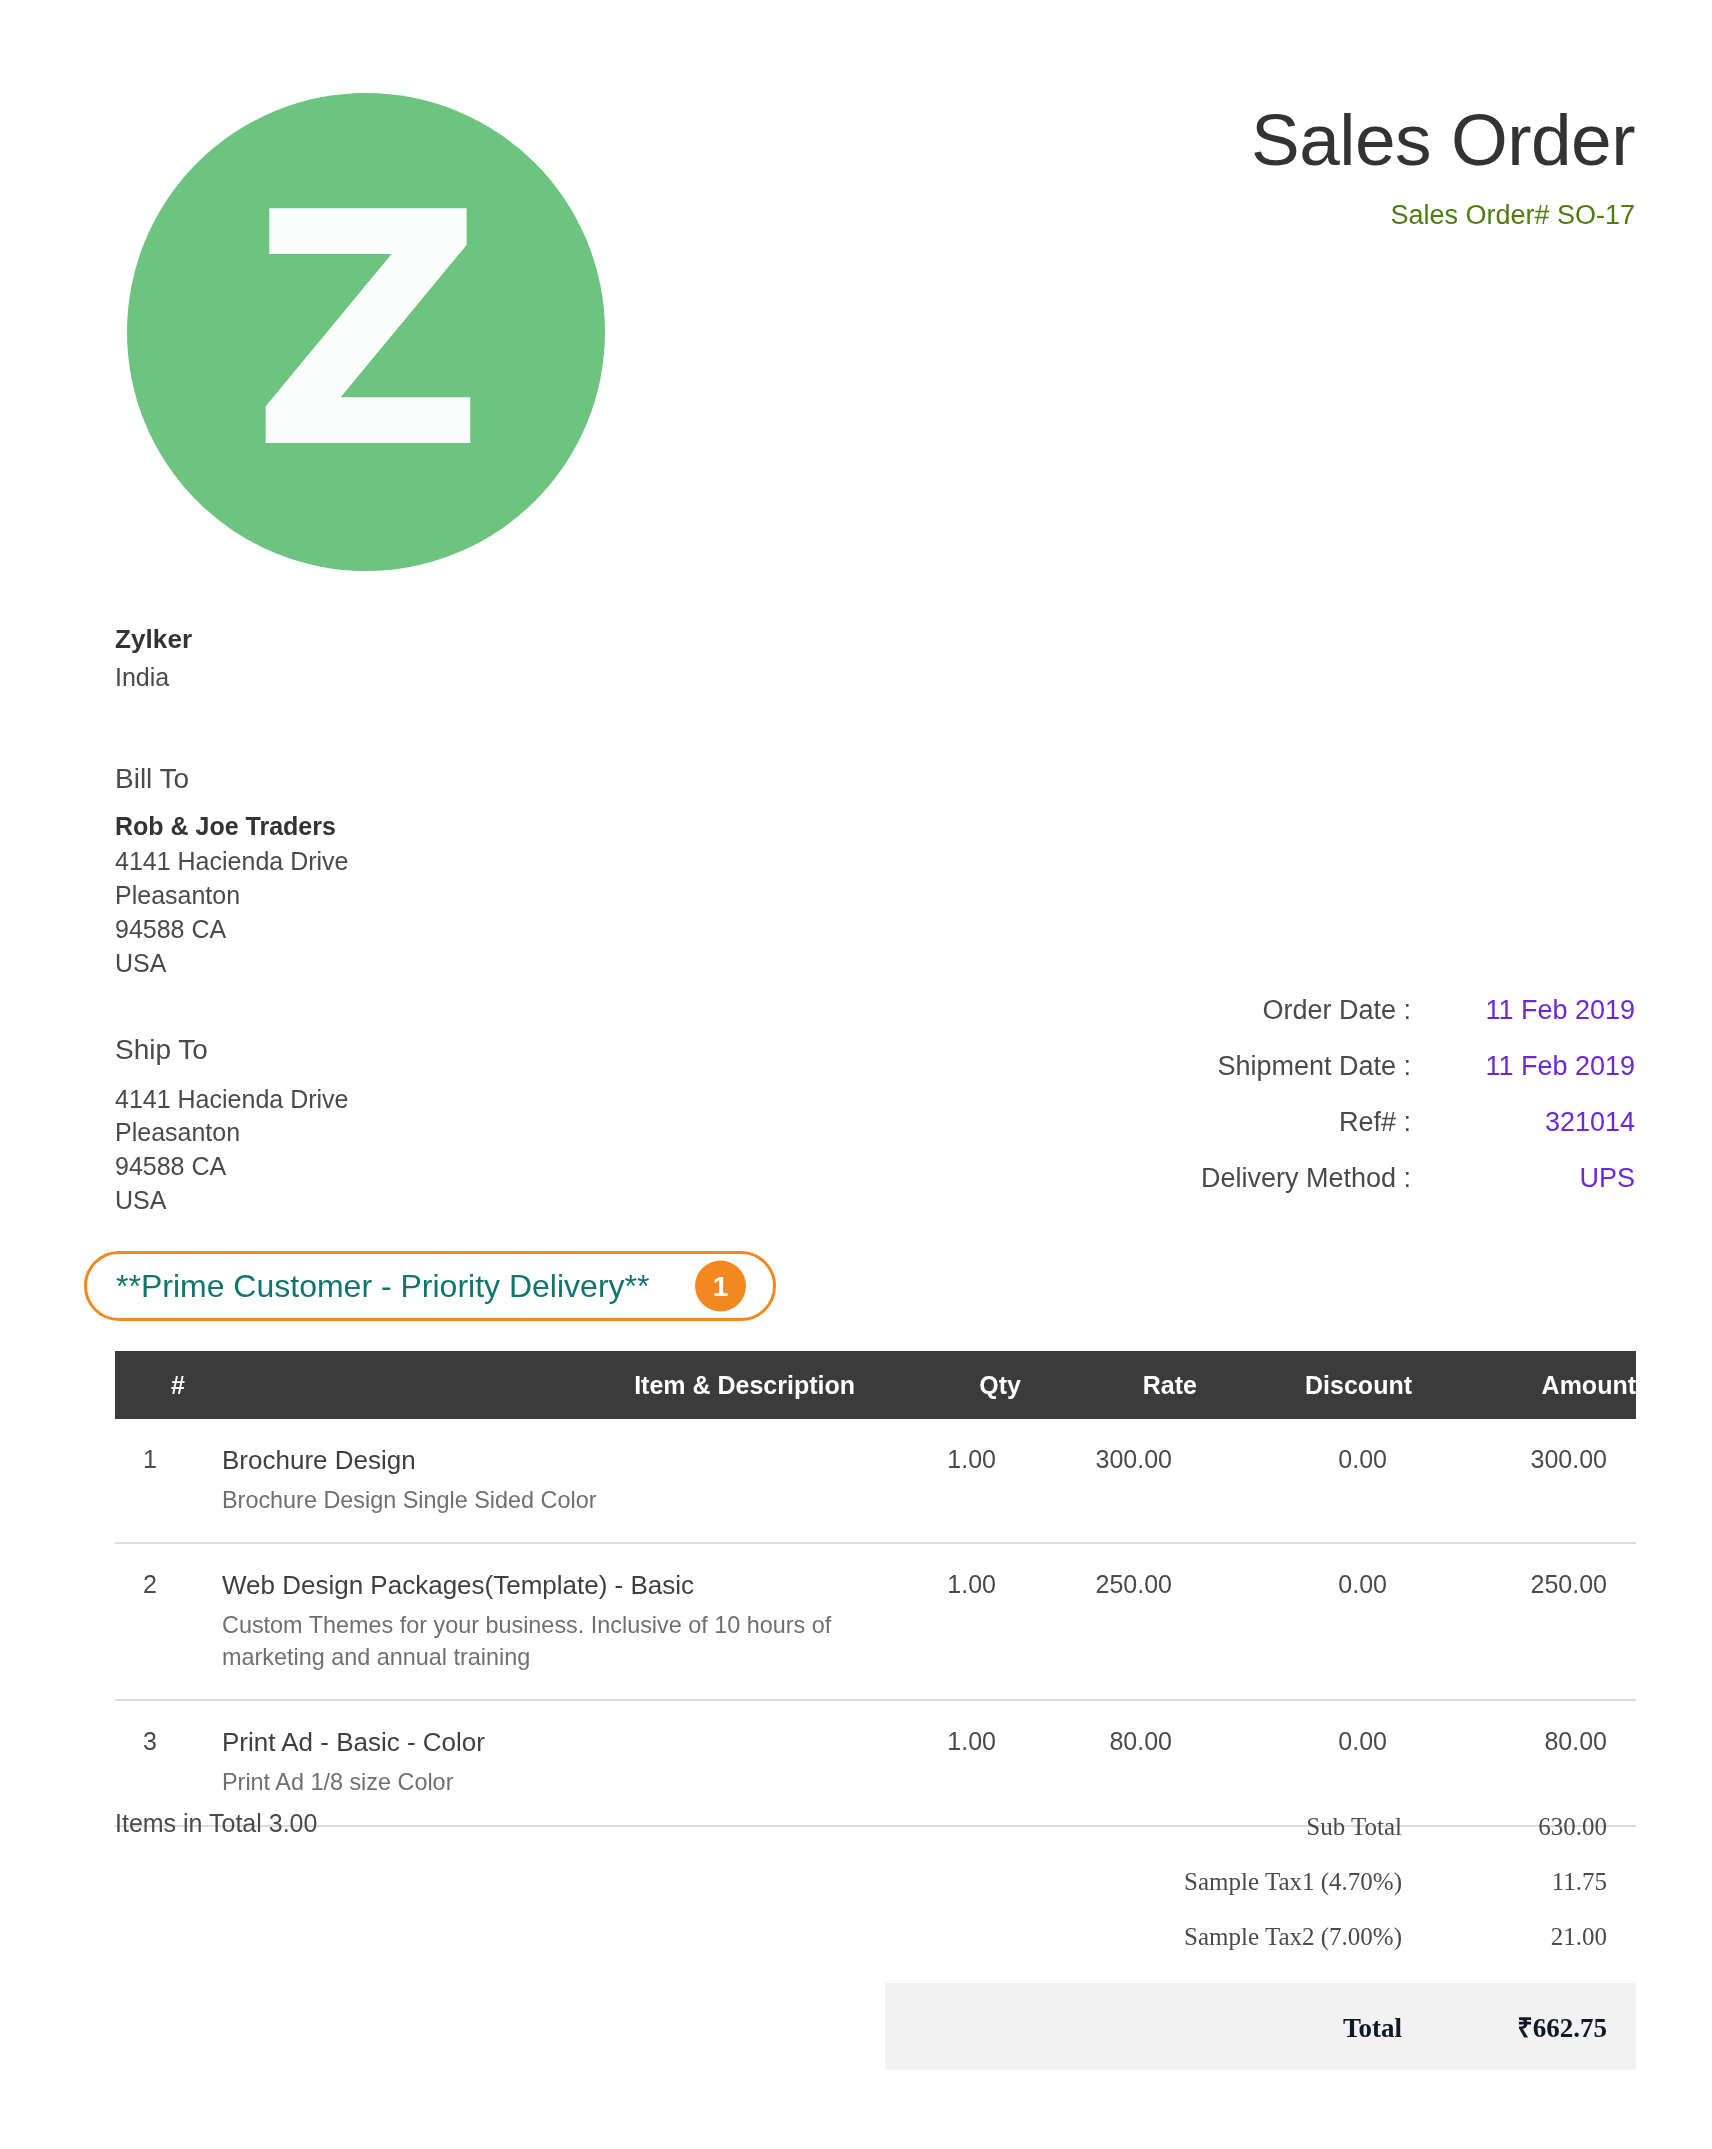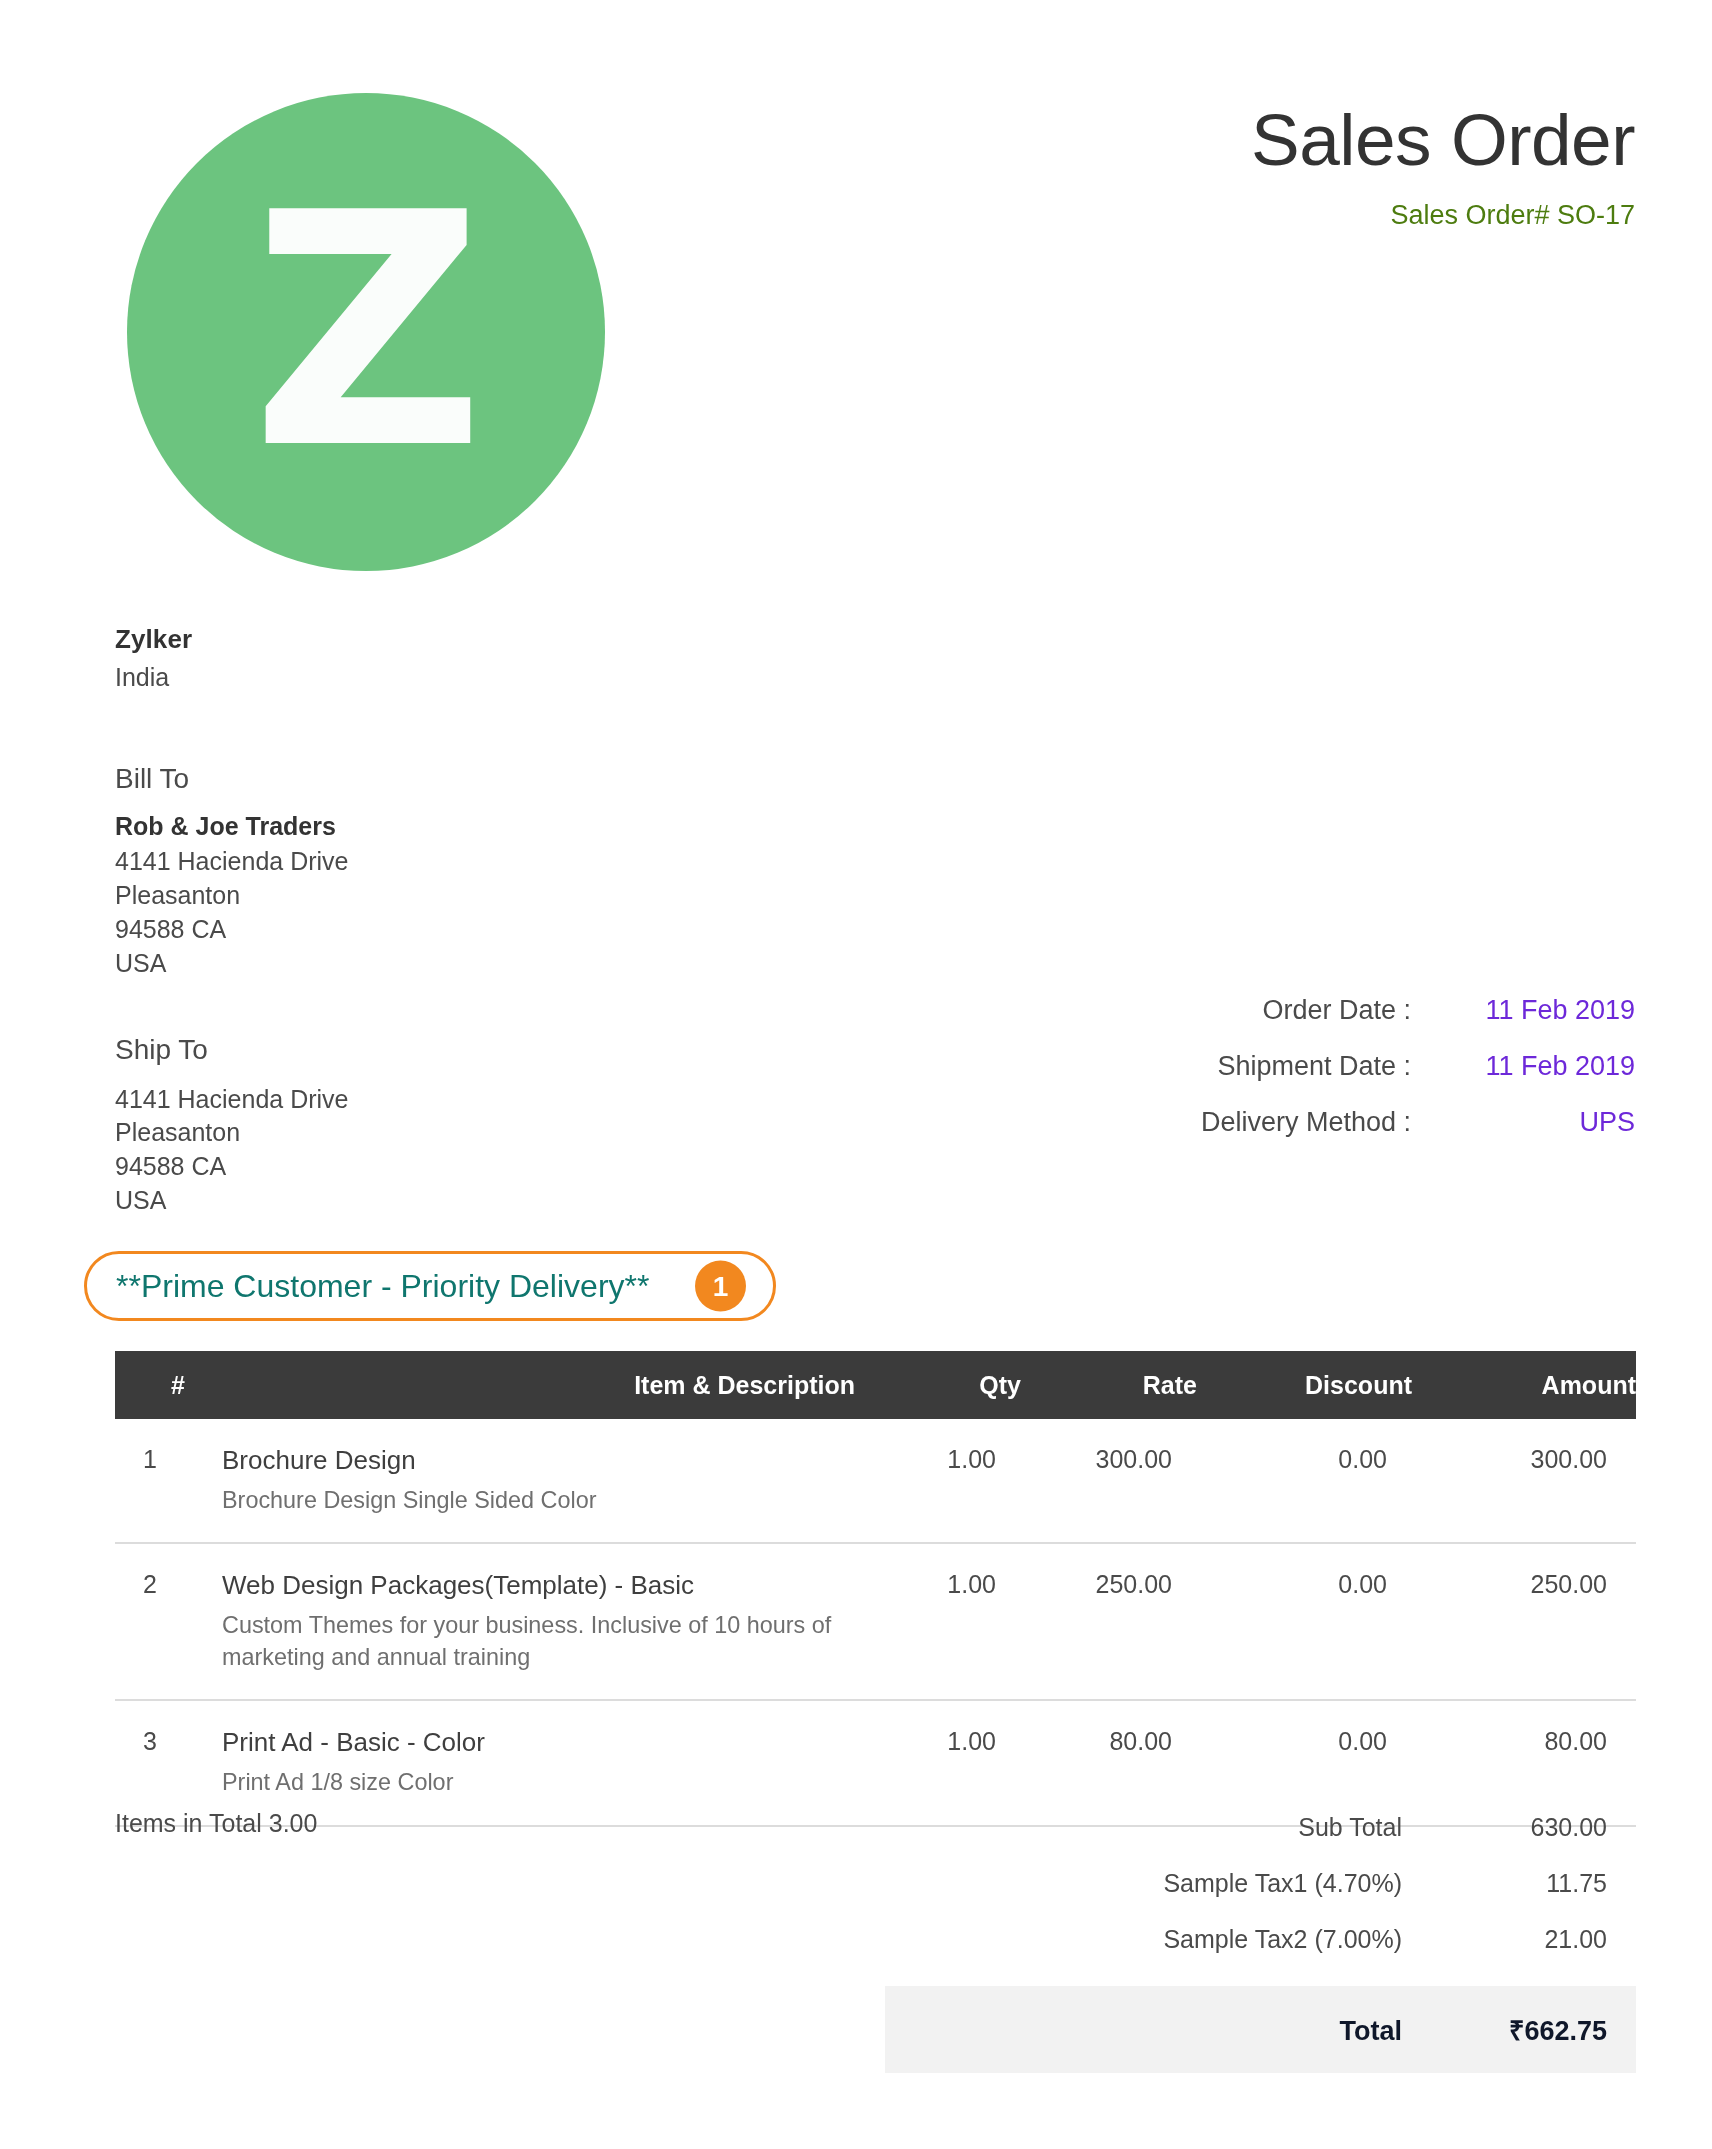--- a/index.html
+++ b/index.html
@@ -238,20 +238,21 @@
   }
   .totals {
     margin-left: auto;
     width: 751px;
   }
   .tot-row {
     display: flex;
     justify-content: flex-end;
     align-items: baseline;
     padding: 13.7px 0;
+    font-family: Liberation Serif, serif;
   }
   .tot-label {
     font-size: 25px;
     color: #4a4a4a;
     text-align: right;
     padding-right: 39px;
     flex: 1;
     white-space: nowrap;
   }
   .tot-value {
@@ -314,20 +315,24 @@
   </div>
 
   <div class="meta">
     <div class="meta-row">
       <div class="meta-label">Order Date :</div>
       <div class="meta-value">11 Feb 2019</div>
     </div>
     <div class="meta-row">
       <div class="meta-label">Shipment Date :</div>
       <div class="meta-value">11 Feb 2019</div>
+    </div>
+    <div class="meta-row">
+      <div class="meta-label">Ref# :</div>
+      <div class="meta-value">321014</div>
     </div>
     <div class="meta-row">
       <div class="meta-label">Delivery Method :</div>
       <div class="meta-value">UPS</div>
     </div>
   </div>
 
   <div class="note-wrap">
     <div class="note-text">**Prime Customer - Priority Delivery**</div>
     <div class="note-badge">1</div>

